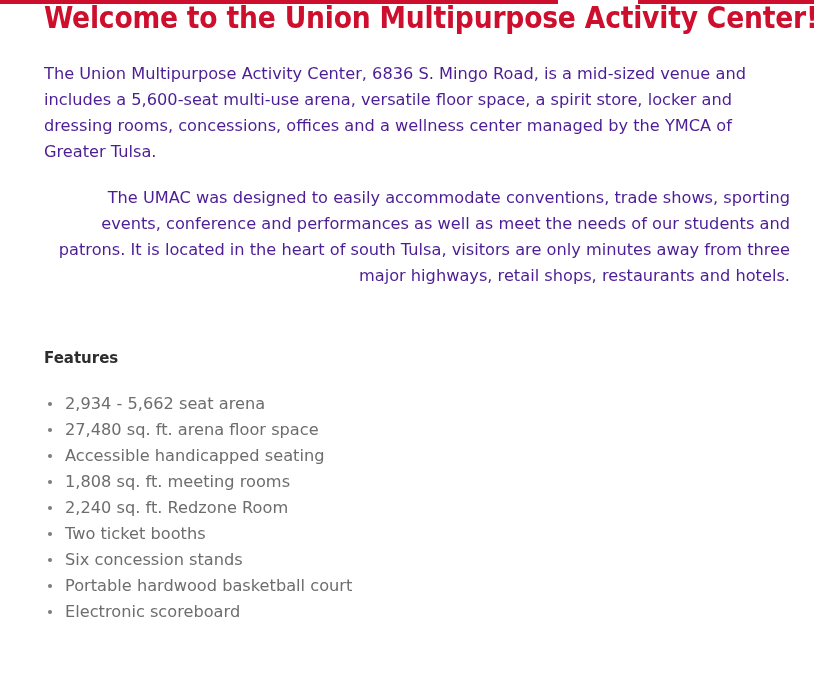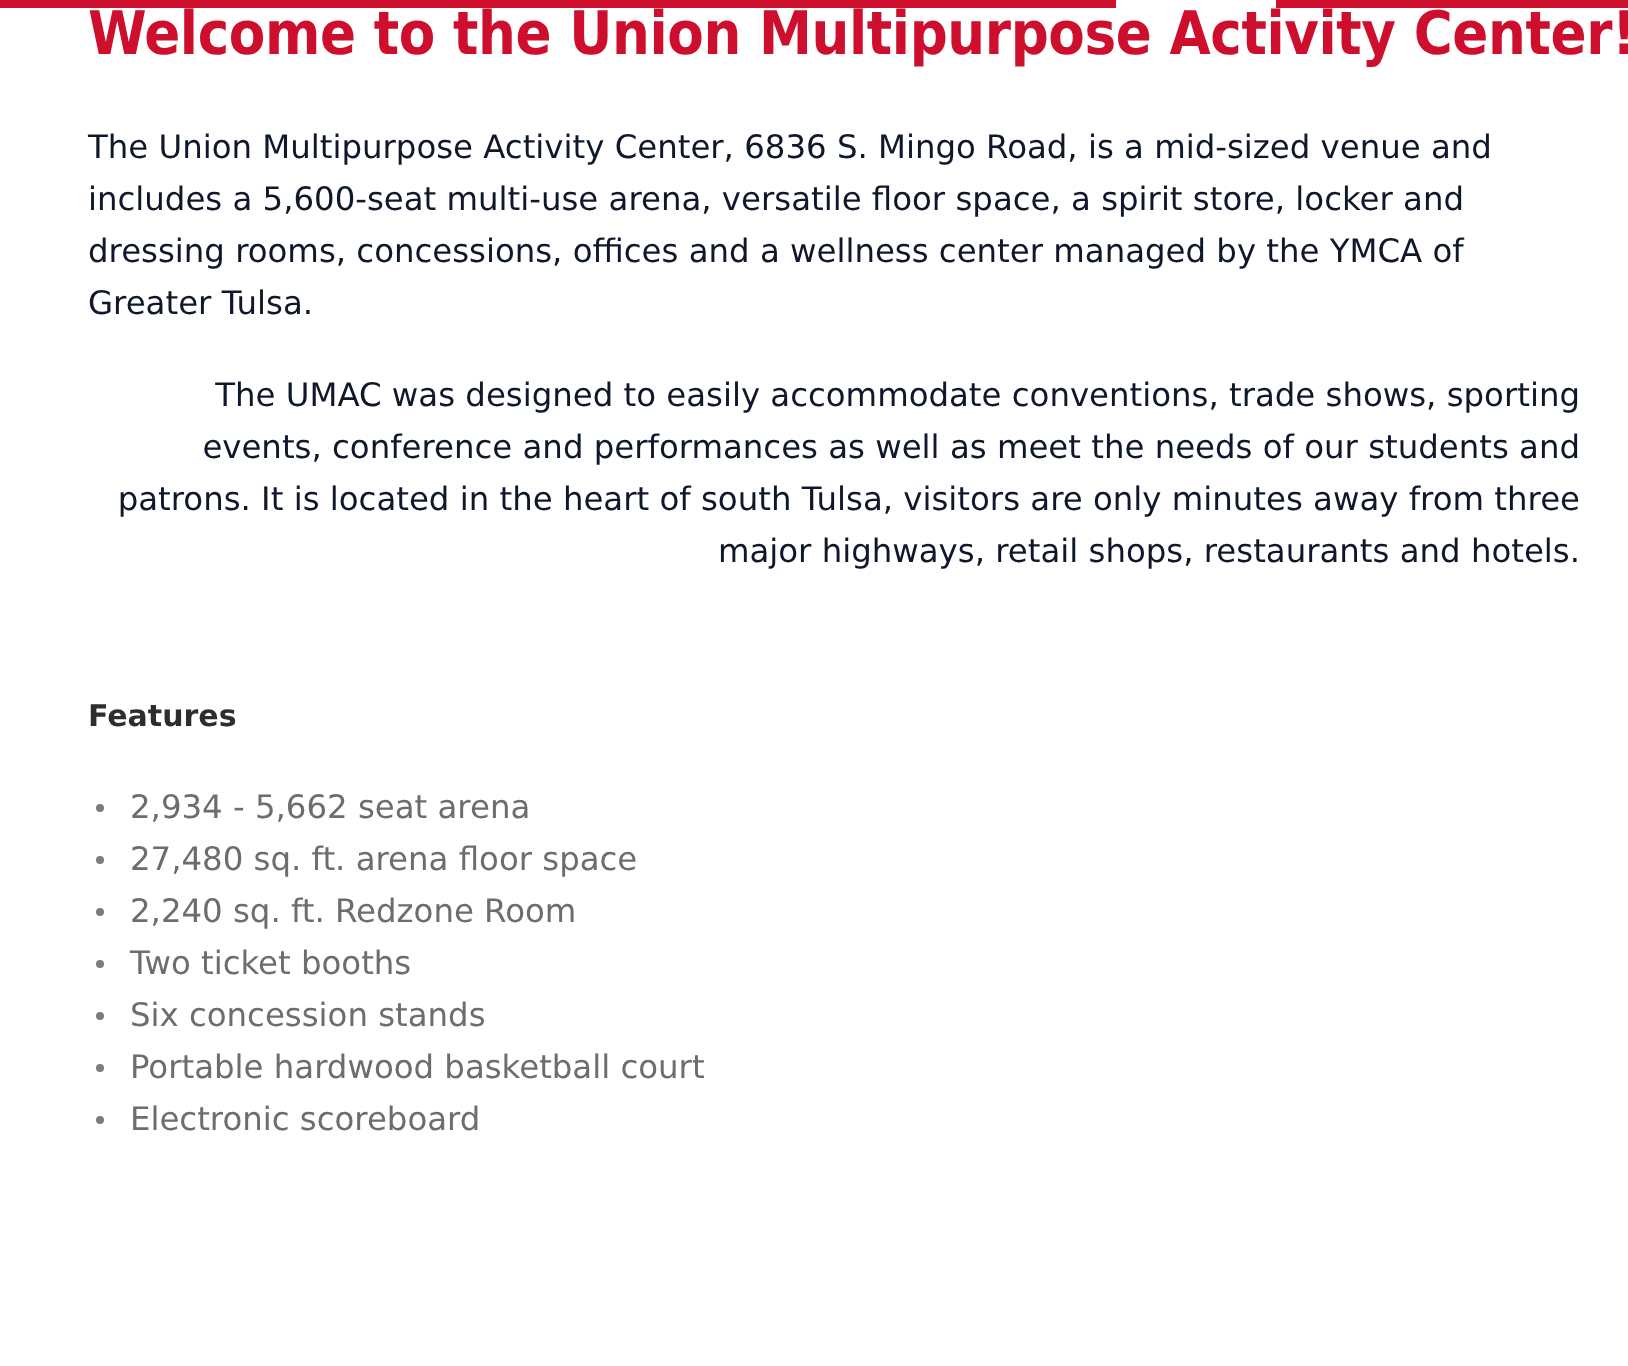--- a/index.html
+++ b/index.html
@@ -66,21 +66,21 @@
     white-space: nowrap;
     transform: scaleX(0.985);
     transform-origin: left top;
   }
 
   .body-copy {
     margin: 0;
     padding: 0;
     font-size: 16.2px;
     line-height: 26px;
-    color: #0f172a;
+    color: #4c1d95;
     max-width: 748px;
     font-weight: 400;
   }
 
   .para-1 { margin-top: 27px; }
   .para-2 { margin-top: 20px; text-align: right; }
 
   .section-title {
     margin: 0;
     padding: 0;
@@ -134,20 +134,22 @@
   <p class="body-copy para-1">The Union Multipurpose Activity Center, 6836 S. Mingo Road, is a mid-sized venue and includes a 5,600-seat multi-use arena, versatile floor space, a spirit store, locker and dressing rooms, concessions, offices and a wellness center managed by the YMCA of Greater Tulsa.</p>
 
   <p class="body-copy para-2">The UMAC was designed to easily accommodate conventions, trade shows, sporting events, conference and performances as well as meet the needs of our students and patrons. It is located in the heart of south Tulsa, visitors are only minutes away from three major highways, retail shops, restaurants and hotels.</p>
 
   <h2 class="section-title">Features</h2>
 
 
   <ul class="feature-list">
     <li>2,934 - 5,662 seat arena</li>
     <li>27,480 sq. ft. arena floor space</li>
+    <li>Accessible handicapped seating</li>
+    <li>1,808 sq. ft. meeting rooms</li>
     <li>2,240 sq. ft. Redzone Room</li>
     <li>Two ticket booths</li>
     <li>Six concession stands</li>
     <li>Portable hardwood basketball court</li>
     <li>Electronic scoreboard</li>
 
   </ul>
 
 </div>
 

